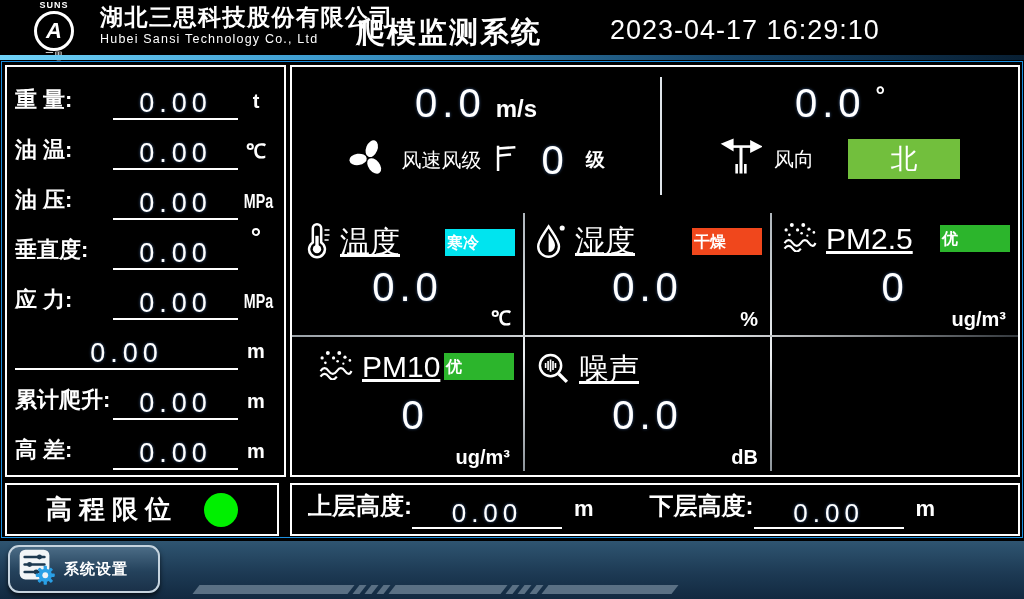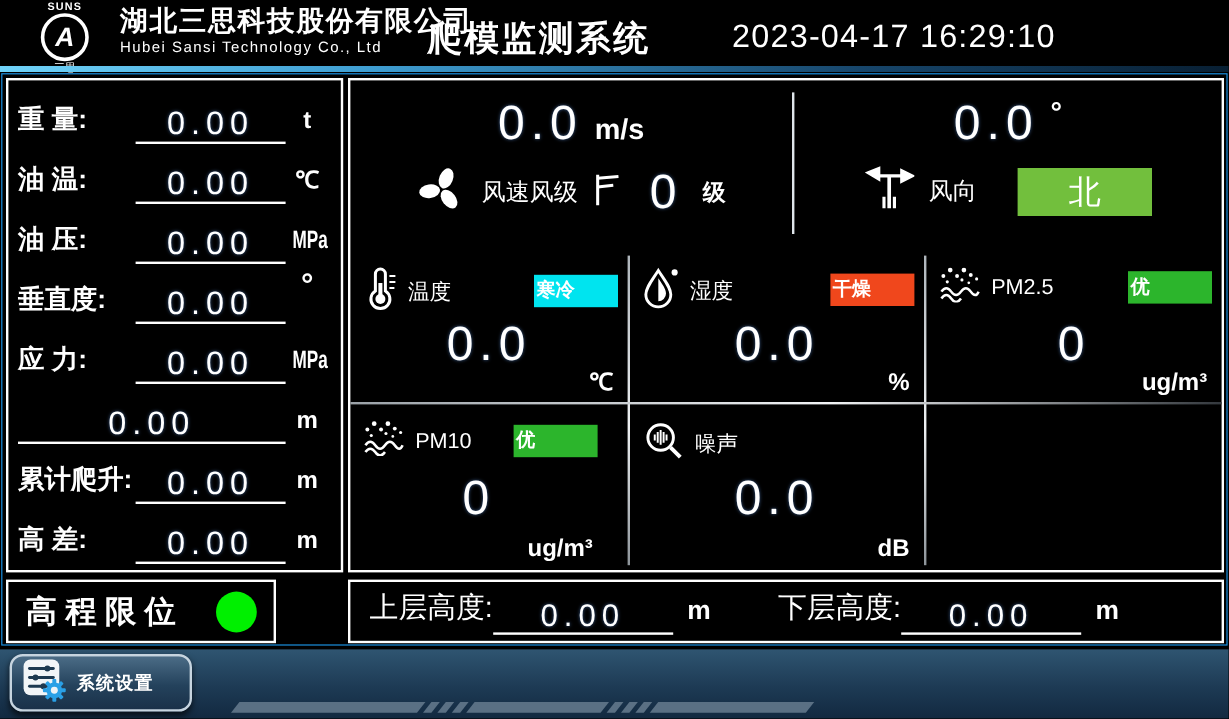--- a/index.html
+++ b/index.html
@@ -46,36 +46,36 @@
   .wind-label-row{display:flex;align-items:center;justify-content:center;margin-top:14px;gap:12px;}
   .wind-label{font-size:20px;}
   .level-value{font-size:40px;margin:0 10px;text-shadow:0 0 3px rgba(110,170,255,.55);}
   .level-unit{font-size:19px;font-weight:bold;}
   .dir-badge{width:112px;height:40px;line-height:40px;text-align:center;font-size:27px;margin-left:22px;}
   
   .cell{position:absolute;}
   #cell-temp {left:0;  top:142px;width:231px;height:126px;}
   #cell-hum  {left:233px;top:142px;width:245px;height:126px;}
   #cell-pm25 {left:480px;top:142px;width:246px;height:126px;}
-  #cell-pm10 {left:0;  top:270px;width:214px;height:136px;}
+  #cell-pm10 {left:16px;  top:270px;width:214px;height:136px;}
   #cell-noise{left:233px;top:270px;width:245px;height:136px;}
   .cell-head{display:flex;align-items:center;padding:12px 8px 0 10px;}
-  .cell-label{font-size:18px;margin-left:8px;white-space:nowrap;}
+  .cell-label{font-size:30px;margin-left:8px;white-space:nowrap;text-decoration:underline;}
   .badge{margin-left:auto;min-width:66px;height:27px;line-height:27px;text-align:left;font-size:16px;font-weight:bold;padding:0 2px;}
   .cell-value{position:absolute;left:0;right:0;top:56px;text-align:center;font-size:40px;letter-spacing:5px;
               text-shadow:0 0 3px rgba(110,170,255,.55);}
   .cell-unit{position:absolute;right:12px;bottom:4px;font-size:20px;font-weight:bold;}
   
-  .limit-box{left:5px;top:483px;width:225px;height:53px;display:flex;align-items:center;justify-content:center;gap:26px;}
+  .limit-box{left:5px;top:483px;width:274px;height:53px;display:flex;align-items:center;justify-content:center;gap:26px;}
   .limit-label{font-size:26px;font-weight:bold;letter-spacing:7px;}
   .indicator{width:34px;height:34px;border-radius:50%;}
   .heights-box{left:290px;top:483px;width:730px;height:53px;display:flex;align-items:center;padding:0 16px;}
   .hfield{display:flex;align-items:flex-end;}
   .hfield + .hfield{margin-left:56px;}
-  .hfield-label{font-size:24px;font-weight:normal;padding-bottom:7px;white-space:nowrap;}
+  .hfield-label{font-size:24px;font-weight:bold;padding-bottom:7px;white-space:nowrap;}
   .hfield-value{width:150px;border-bottom:2px solid #fff;text-align:center;font-size:26px;letter-spacing:5px;
                 padding-bottom:1px;line-height:1;text-shadow:0 0 3px rgba(110,170,255,.55);}
   .hfield-unit{font-size:22px;font-weight:bold;padding-bottom:7px;margin-left:12px;}
   
   .taskbar{position:absolute;left:0;top:540px;width:1024px;height:59px;border-top:1px solid #000;box-sizing:border-box;
            background:linear-gradient(180deg,#2f5571 0%,#1d3a54 55%,#122940 100%);}
   .settings-btn{position:absolute;left:8px;top:4px;width:152px;height:48px;border-radius:11px;
                 border:2px solid #c6d4df;background:linear-gradient(180deg,#4b6c86 0%,#24425c 55%,#1a3149 100%);
                 display:flex;align-items:center;padding:0 8px;box-sizing:border-box;
                 box-shadow:0 3px 5px rgba(0,0,0,.65);cursor:pointer;}

